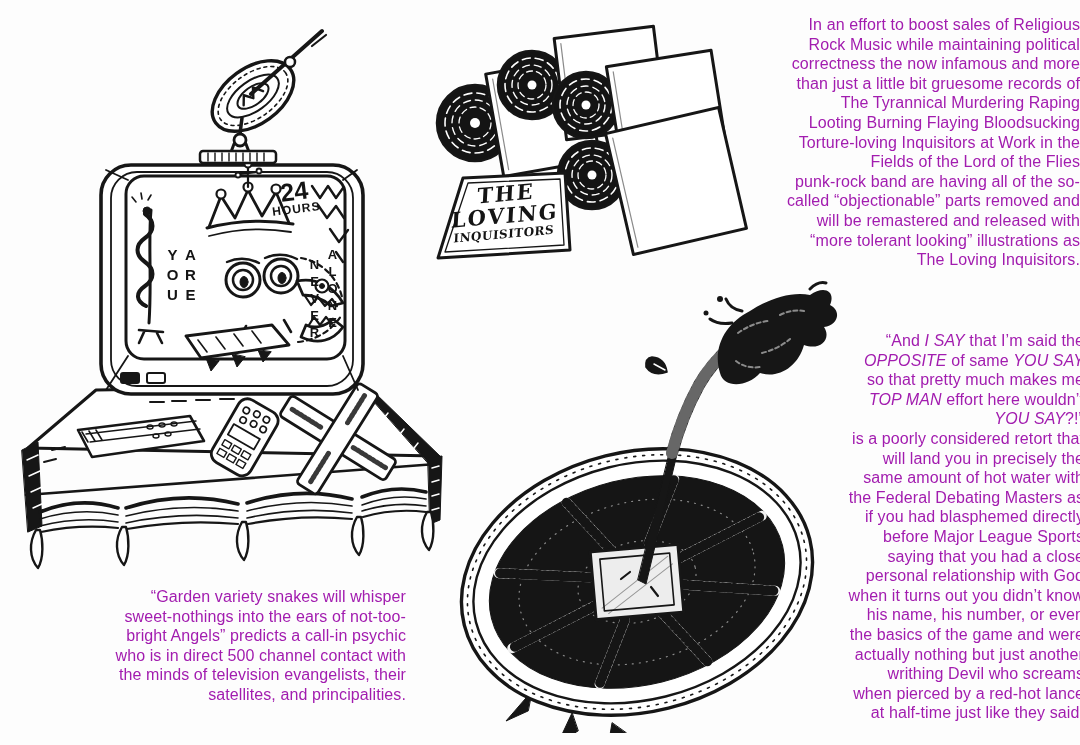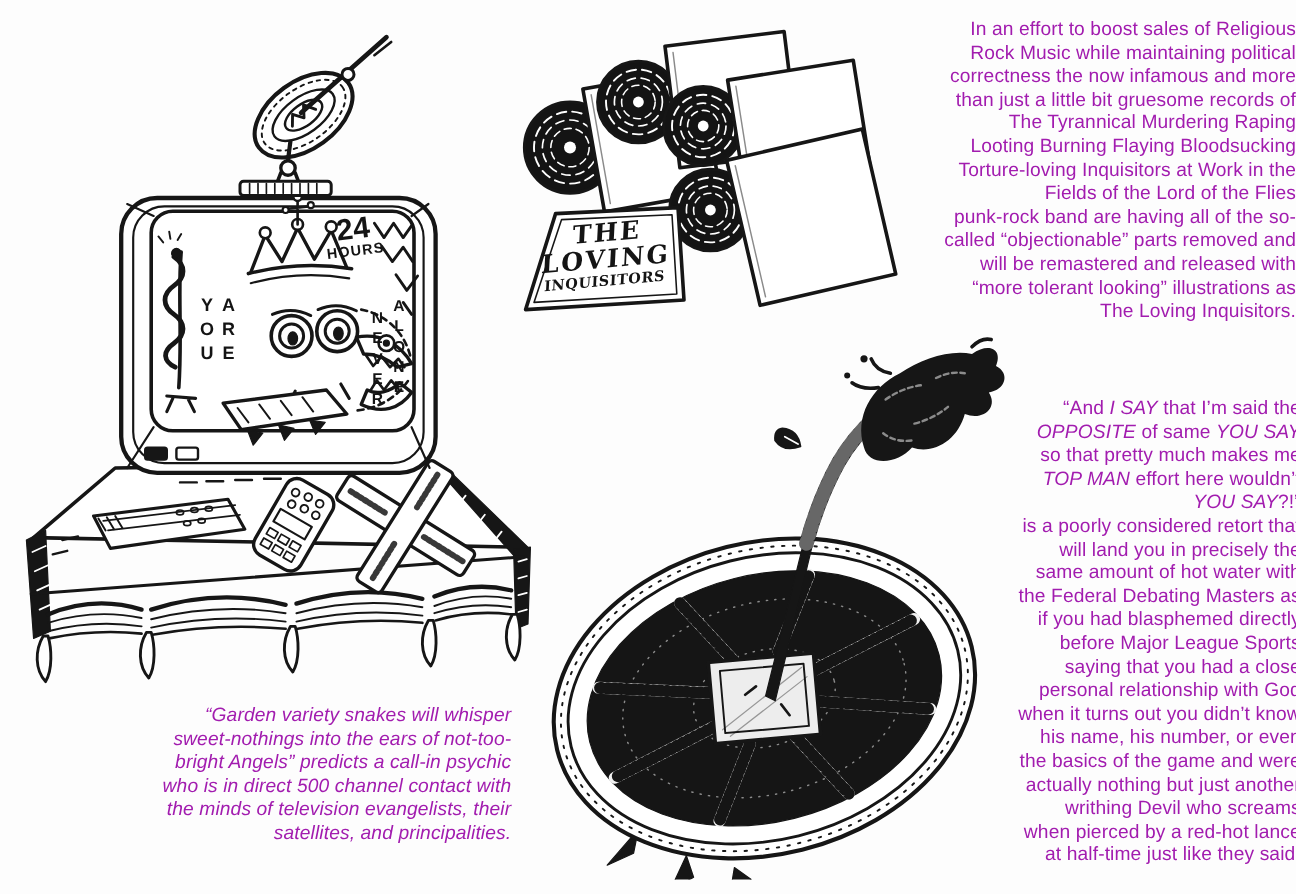--- a/index.html
+++ b/index.html
@@ -358,20 +358,20 @@
 saying that you had a close
 personal relationship with God
 when it turns out you didn’t know
 his name, his number, or even
 the basics of the game and were
 actually nothing but just another
 writhing Devil who screams
 when pierced by a red-hot lance
 at half-time just like they said.</span></div>
 
-  <div class="textblock" style="left:92px;top:587px;width:334px;font-style:italic;">“Garden variety snakes will whisper
+  <div class="textblock" style="left:72px;top:587px;width:334px;">“Garden variety snakes will whisper
 sweet-nothings into the ears of not-too-
 bright Angels” predicts a call-in psychic
 who is in direct 500 channel contact with
 the minds of television evangelists, their
 satellites, and principalities.</div>
 
 </div>
 
 </body></html>

